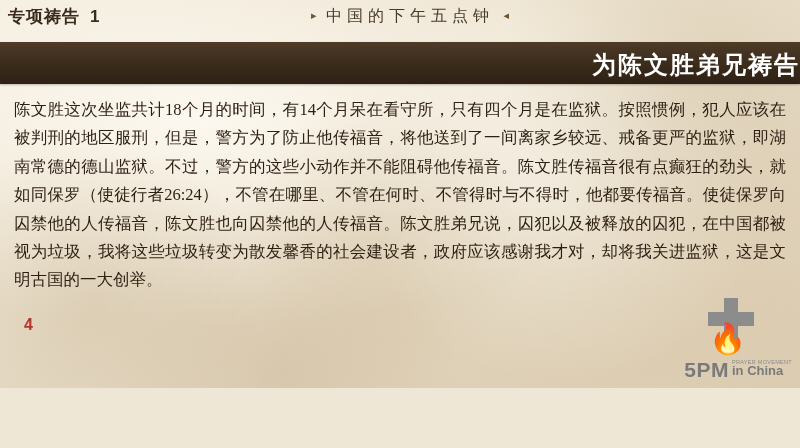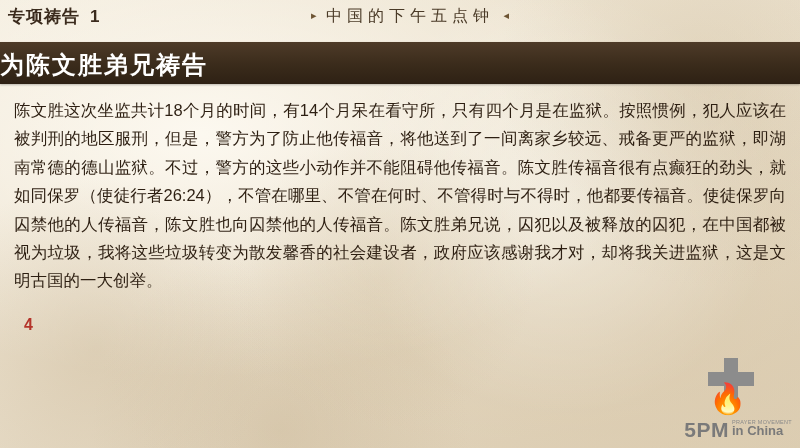--- a/index.html
+++ b/index.html
@@ -10,21 +10,21 @@
     width: 800px;
     height: 448px;
     overflow: hidden;
     font-family: "Liberation Sans", sans-serif;
     background: #efe7d6;
   }
 
   .slide {
     position: relative;
     width: 800px;
-    height: 448px;
+    height: 388px;
     box-sizing: border-box;
     background:
       radial-gradient(ellipse at 25% 30%, rgba(255,252,245,0.85) 0%, rgba(255,252,245,0.0) 55%),
       radial-gradient(ellipse at 80% 75%, rgba(214,196,165,0.55) 0%, rgba(214,196,165,0.0) 60%),
       radial-gradient(ellipse at 60% 10%, rgba(236,226,206,0.8) 0%, rgba(236,226,206,0.0) 70%),
       linear-gradient(160deg, #f3ecdd 0%, #ece2cf 35%, #e4d8c2 70%, #ded0b6 100%);
     overflow: hidden;
   }
 
   
@@ -87,38 +87,39 @@
     top: 42px;
     width: 800px;
     height: 42px;
     background: linear-gradient(180deg, #4e3b28 0%, #3a2b1b 55%, #2e2114 100%);
     box-shadow: 0 1px 2px rgba(0,0,0,0.25);
   }
   .titlebar .title {
     position: absolute;
     left: 0; right: 0;
     top: 7px;
-    text-align: left;
+    text-align: right;
     color: #ffffff;
     font-size: 24px;
     font-weight: bold;
     letter-spacing: 2px;
     white-space: nowrap;
   }
 
   .body-text {
     position: absolute;
     left: 14px;
     top: 96px;
     width: 772px;
     font-size: 16.5px;
     line-height: 1.72;
     color: #2d1f12;
     text-align: justify;
     text-justify: inter-ideograph;
+    font-family: Liberation Serif, serif;
   }
 
   .page-number {
     position: absolute;
     left: 24px;
     top: 316px;
     font-size: 16px;
     font-weight: bold;
     color: #b4342a;
   }

